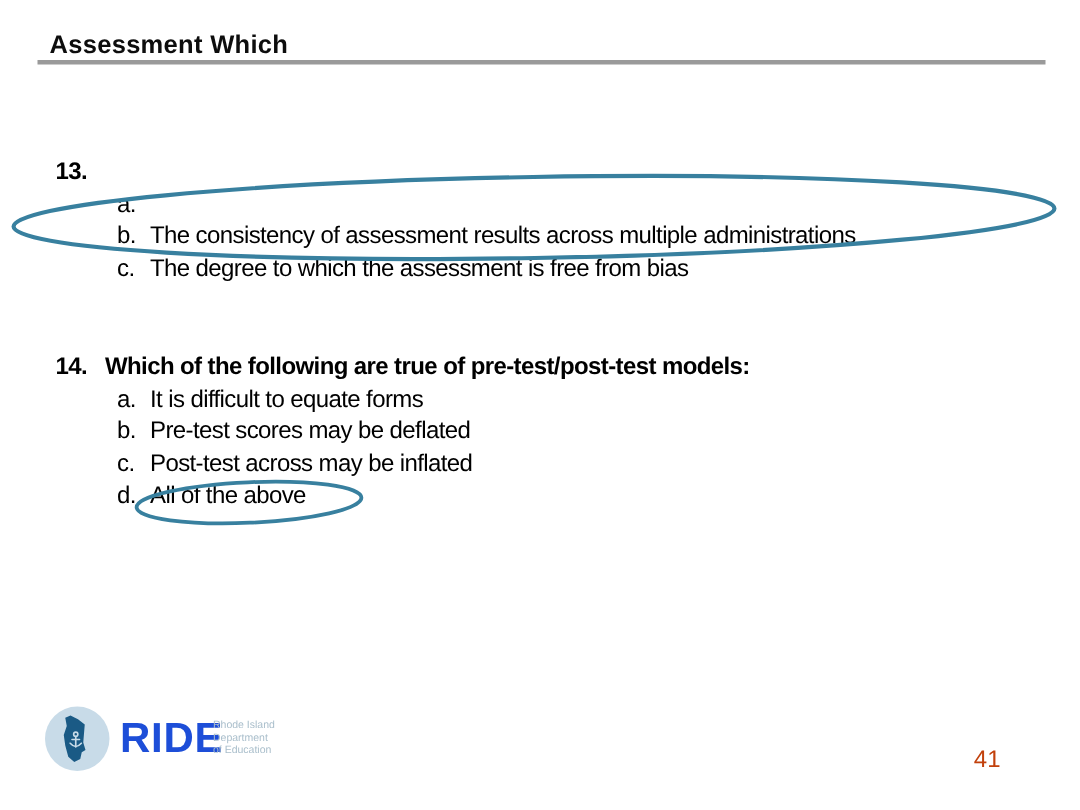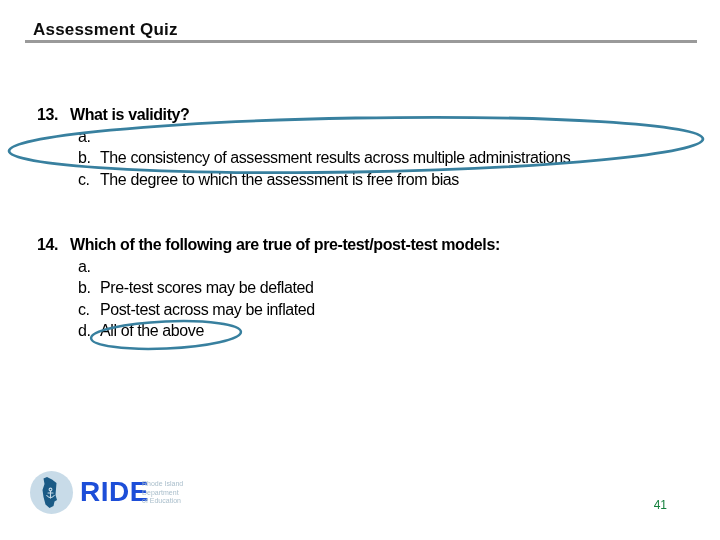--- a/index.html
+++ b/index.html
@@ -59,35 +59,34 @@
     font-size:28px; font-weight:bold; color:#1d4ed8;
     letter-spacing:0.5px;
   }
   .logo-tagline {
     position:absolute; left:112px; top:9px;
     font-size:7px; line-height:8.5px; color:#a9becb;
   }
 
   .page-number {
     position:absolute; right:53px; top:498px;
-    font-size:12px; color:#15803d;
+    font-size:16px; color:#c2410c;
   }
 </style>
 </head>
 <body>
 
 <div class="slide">
 
-  <div class="slide-title">Assessment Quiz</div>
+  <div class="slide-title">Assessment Which</div>
   <div class="title-rule"></div>
 
   <div class="q-block q13">
     <div class="q-header">
       <span class="q-num">13.</span>
-      <span class="q-text">What is validity?</span>
     </div>
     <div class="q-options">
       <div class="opt">
         <span class="opt-letter">a.</span>
       </div>
       <div class="opt">
         <span class="opt-letter">b.</span>
         <span class="opt-text">The consistency of assessment results across multiple administrations</span>
       </div>
       <div class="opt">
@@ -98,20 +97,21 @@
   </div>
 
   <div class="q-block q14">
     <div class="q-header">
       <span class="q-num">14.</span>
       <span class="q-text">Which of the following are true of pre-test/post-test models:</span>
     </div>
     <div class="q-options">
       <div class="opt">
         <span class="opt-letter">a.</span>
+        <span class="opt-text">It is difficult to equate forms</span>
       </div>
       <div class="opt">
         <span class="opt-letter">b.</span>
         <span class="opt-text">Pre-test scores may be deflated</span>
       </div>
       <div class="opt">
         <span class="opt-letter">c.</span>
         <span class="opt-text">Post-test across may be inflated</span>
       </div>
       <div class="opt">

